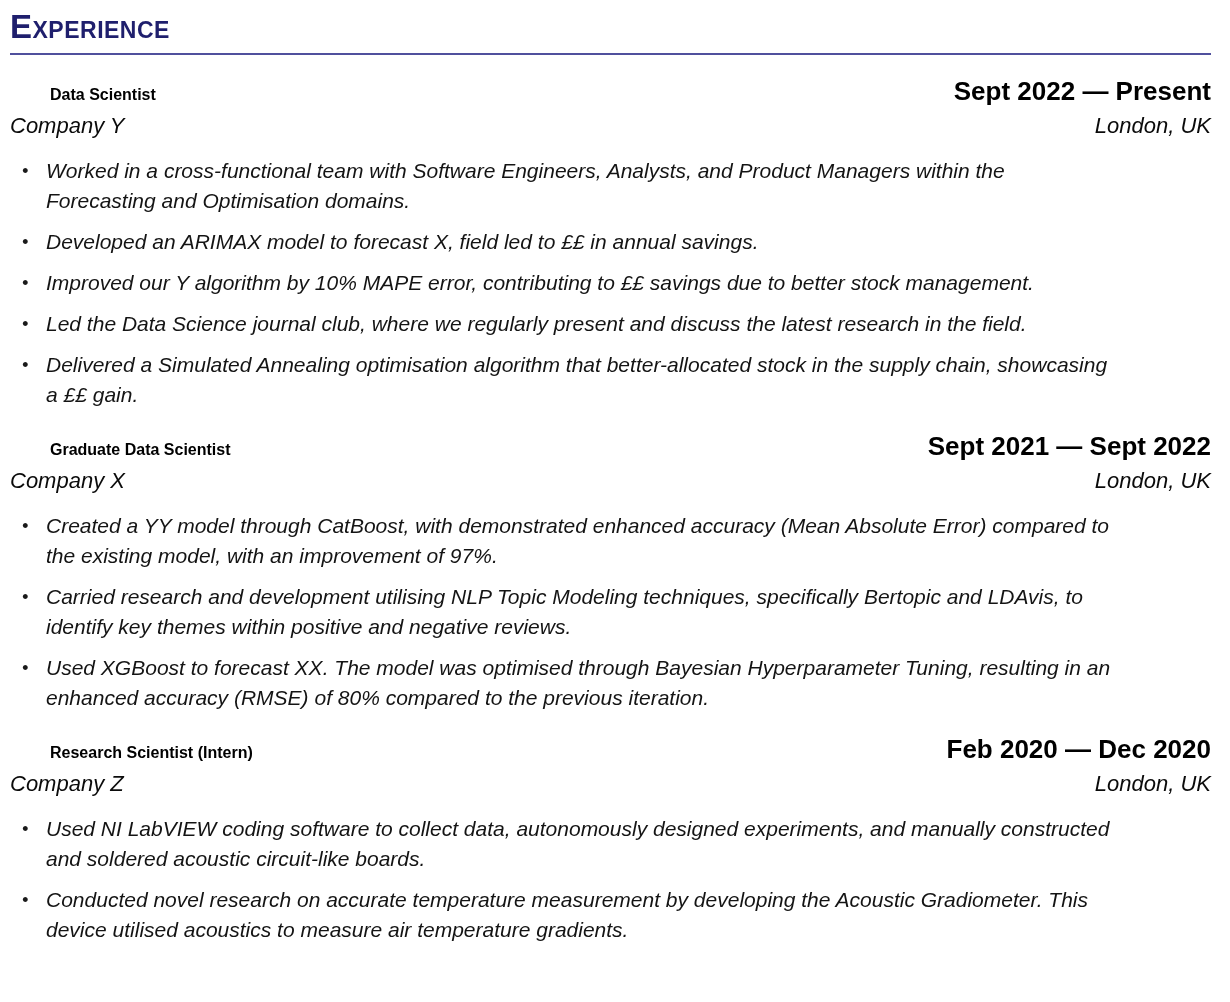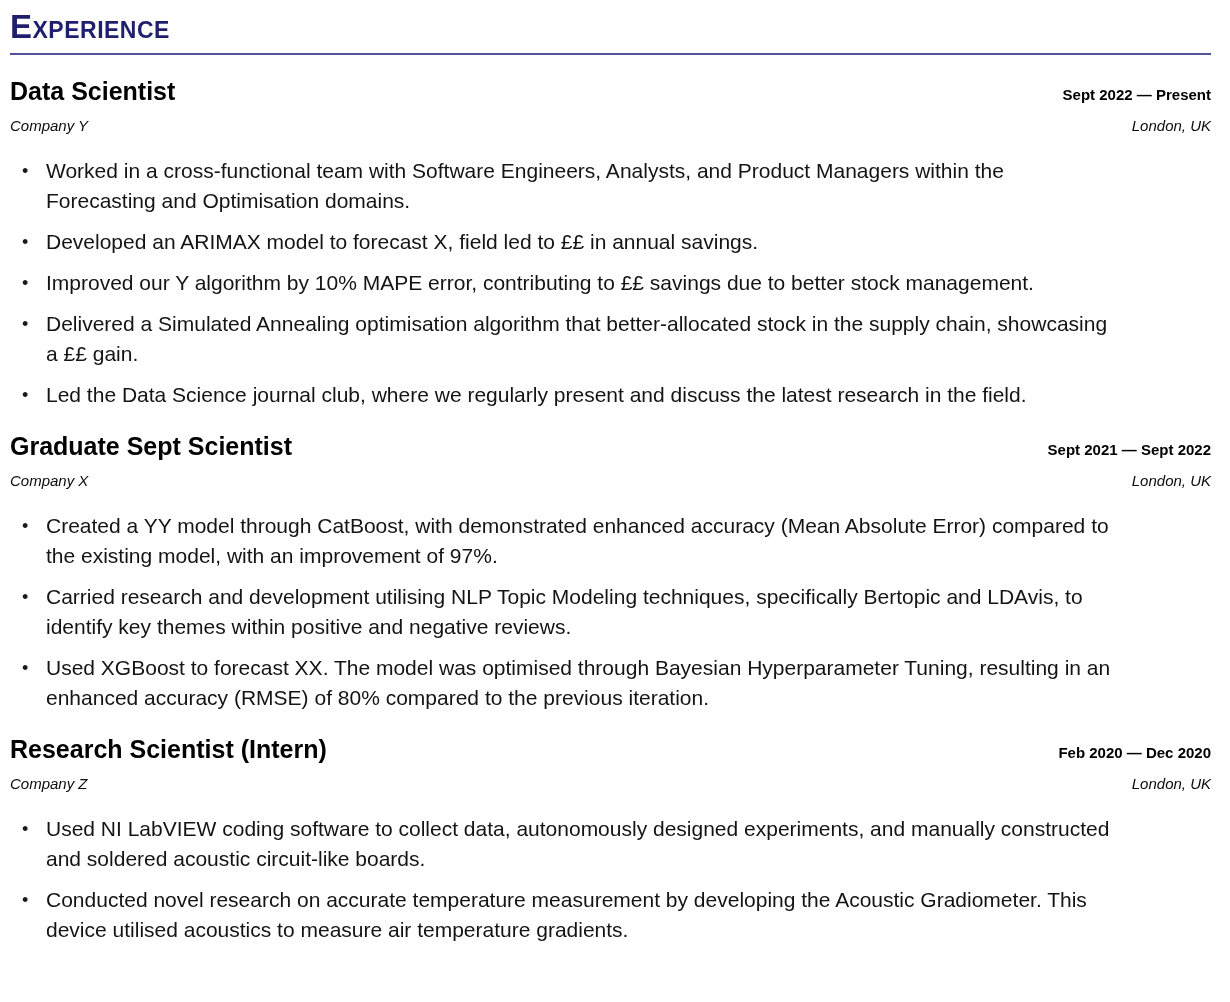--- a/index.html
+++ b/index.html
@@ -30,48 +30,50 @@
     margin-top:7px;
   }
   .job{margin-top:21px;}
   .job-row{
     display:flex;
     justify-content:space-between;
     align-items:baseline;
   }
   .job-title{
     font-weight:700;
-    font-size:25px;
+    font-size:16px;
     line-height:31px;
     color:#000;
+    margin-left:40px;
   }
   .job-dates{
     font-weight:700;
-    font-size:15px;
+    font-size:26px;
     line-height:31px;
     color:#000;
     white-space:nowrap;
   }
   .job-company,.job-location{
     font-style:italic;
-    font-size:15px;
+    font-size:22px;
     line-height:31px;
     color:#0b0b0b;
   }
   ul.bullets{
     list-style:none;
     margin-top:15px;
   }
   ul.bullets li{
     position:relative;
     padding-left:36px;
     font-size:21px;
     line-height:30px;
     max-width:1102px;
     margin-bottom:11px;
+    font-style:italic;
   }
   ul.bullets li:last-child{margin-bottom:0;}
   ul.bullets li::before{
     content:"•";
     position:absolute;
     left:12px;
     top:0;
     font-size:18px;
     line-height:30px;
     color:#1a1a1a;
@@ -91,28 +93,28 @@
       <span class="job-dates">Sept 2022 — Present</span>
     </div>
     <div class="job-row">
       <span class="job-company">Company Y</span>
       <span class="job-location">London, UK</span>
     </div>
     <ul class="bullets">
             <li>Worked in a cross-functional team with Software Engineers, Analysts, and Product Managers within the Forecasting and Optimisation domains.</li>
             <li>Developed an ARIMAX model to forecast X, field led to ££ in annual savings.</li>
             <li>Improved our Y algorithm by 10% MAPE error, contributing to ££ savings due to better stock management.</li>
+            <li>Led the Data Science journal club, where we regularly present and discuss the latest research in the field.</li>
             <li>Delivered a Simulated Annealing optimisation algorithm that better-allocated stock in the supply chain, showcasing a ££ gain.</li>
-            <li>Led the Data Science journal club, where we regularly present and discuss the latest research in the field.</li>
           </ul>
   </article>
 
   <article class="job">
     <div class="job-row">
-      <span class="job-title">Graduate Sept Scientist</span>
+      <span class="job-title">Graduate Data Scientist</span>
       <span class="job-dates">Sept 2021 — Sept 2022</span>
     </div>
     <div class="job-row">
       <span class="job-company">Company X</span>
       <span class="job-location">London, UK</span>
     </div>
     <ul class="bullets">
             <li>Created a YY model through CatBoost, with demonstrated enhanced accuracy (Mean Absolute Error) compared to the existing model, with an improvement of 97%.</li>
             <li>Carried research and development utilising NLP Topic Modeling techniques, specifically Bertopic and LDAvis, to identify key themes within positive and negative reviews.</li>
             <li>Used XGBoost to forecast XX. The model was optimised through Bayesian Hyperparameter Tuning, resulting in an enhanced accuracy (RMSE) of 80% compared to the previous iteration.</li>

